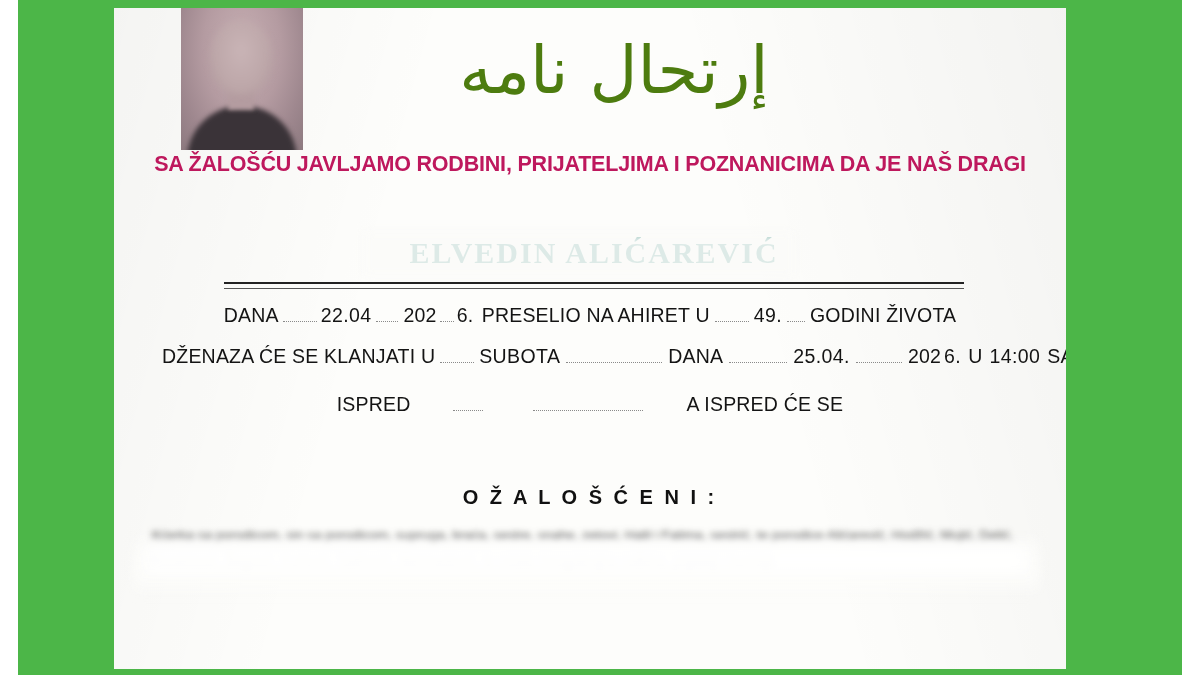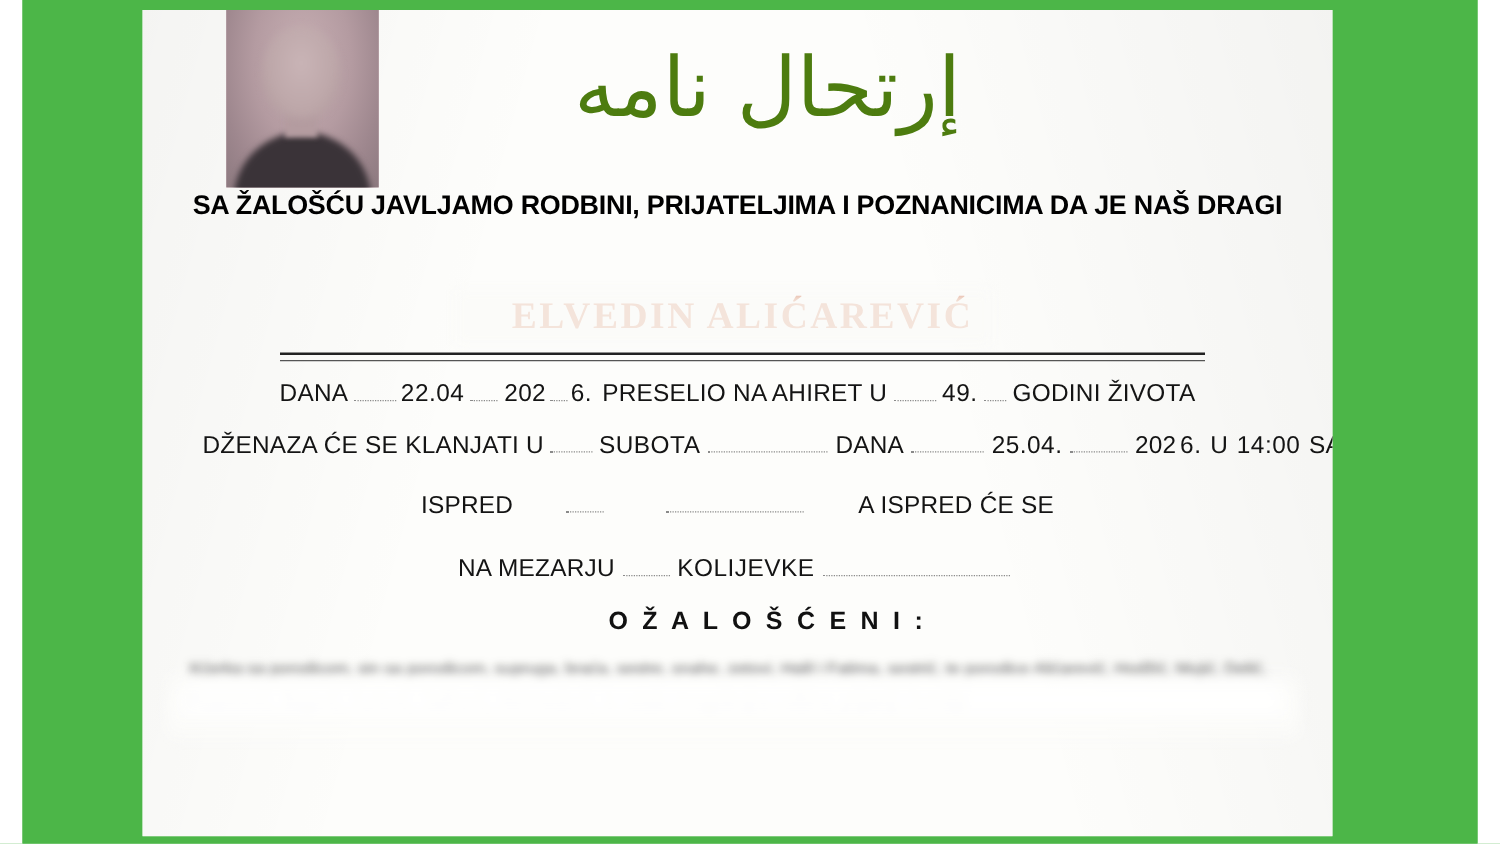--- a/index.html
+++ b/index.html
@@ -124,41 +124,41 @@
 
   .subtitle {
     position: absolute;
     top: 144px;
     left: 0;
     width: 952px;
     text-align: center;
     font-size: 21.5px;
     font-weight: bold;
     letter-spacing: -0.2px;
-    color: #000000;
+    color: #be185d;
     white-space: nowrap;
   }
 
   
   .name-row {
     position: absolute;
     top: 228px;
     left: 110px;
     width: 740px;
     height: 48px;
   }
   .name-text {
     position: absolute;
     top: 0; left: 0; width: 740px;
     text-align: center;
     font-family: "Liberation Serif", serif;
     font-weight: bold;
     font-size: 30px;
     letter-spacing: 2px;
-    color: #c2410c;
+    color: #0f766e;
   }
   .name-redact {
     position: absolute;
     top: -4px;
     left: 140px;
     width: 430px;
     height: 44px;
     background: rgba(250,250,248,0.88);
     filter: blur(5px);
   }
@@ -202,21 +202,20 @@
   .ozalosceni {
     position: absolute;
     top: 478px;
     left: 0;
     width: 952px;
     text-align: center;
     font-size: 20px;
     font-weight: bold;
     letter-spacing: 3px;
     color: #111;
-    padding-left: 24px;
   }
 
   
   .mourners {
     position: absolute;
     top: 512px;
     left: 10px;
     width: 935px;
     height: 96px;
     overflow: hidden;
@@ -324,26 +323,20 @@
       <span class="lbl">SATI</span>
     </div>
 
     <div class="line row-ispred">
       <span class="lbl">ISPRED</span>
       <span class="dots sp" style="width:30px;margin:0 6px;"></span>
       <span class="dots sp" style="width:110px;margin:0 8px;"></span>
       <span class="lbl">A ISPRED ĆE SE</span>
     </div>
 
-    <div class="line row-mezarju">
-      <span class="lbl">NA MEZARJU</span>
-      <span class="dots sp" style="width:38px;margin:0 6px;"></span>
-      <span class="val">KOLIJEVKE</span>
-      <span class="dots sp" style="width:150px;margin:0 6px;"></span>
-    </div>
 
     <div class="ozalosceni">O Ž A L O Š Ć E N I :</div>
 
     <div class="mourners">
       <div class="txt">Kćerka sa porodicom, sin sa porodicom, supruga, braća, sestre, snahe, zetovi, Halil i Fatima, sestrić, te porodice Alićarević, Hodžić, Mujić, Delić, Huseinović, Begović, Kurtović, Salihović, Mehmedović, te ostala mnogobrojna rodbina, prijatelji i komšije</div>
       <div class="smear"></div>
       <div class="smear2"></div>
     </div>
 
   </div>

